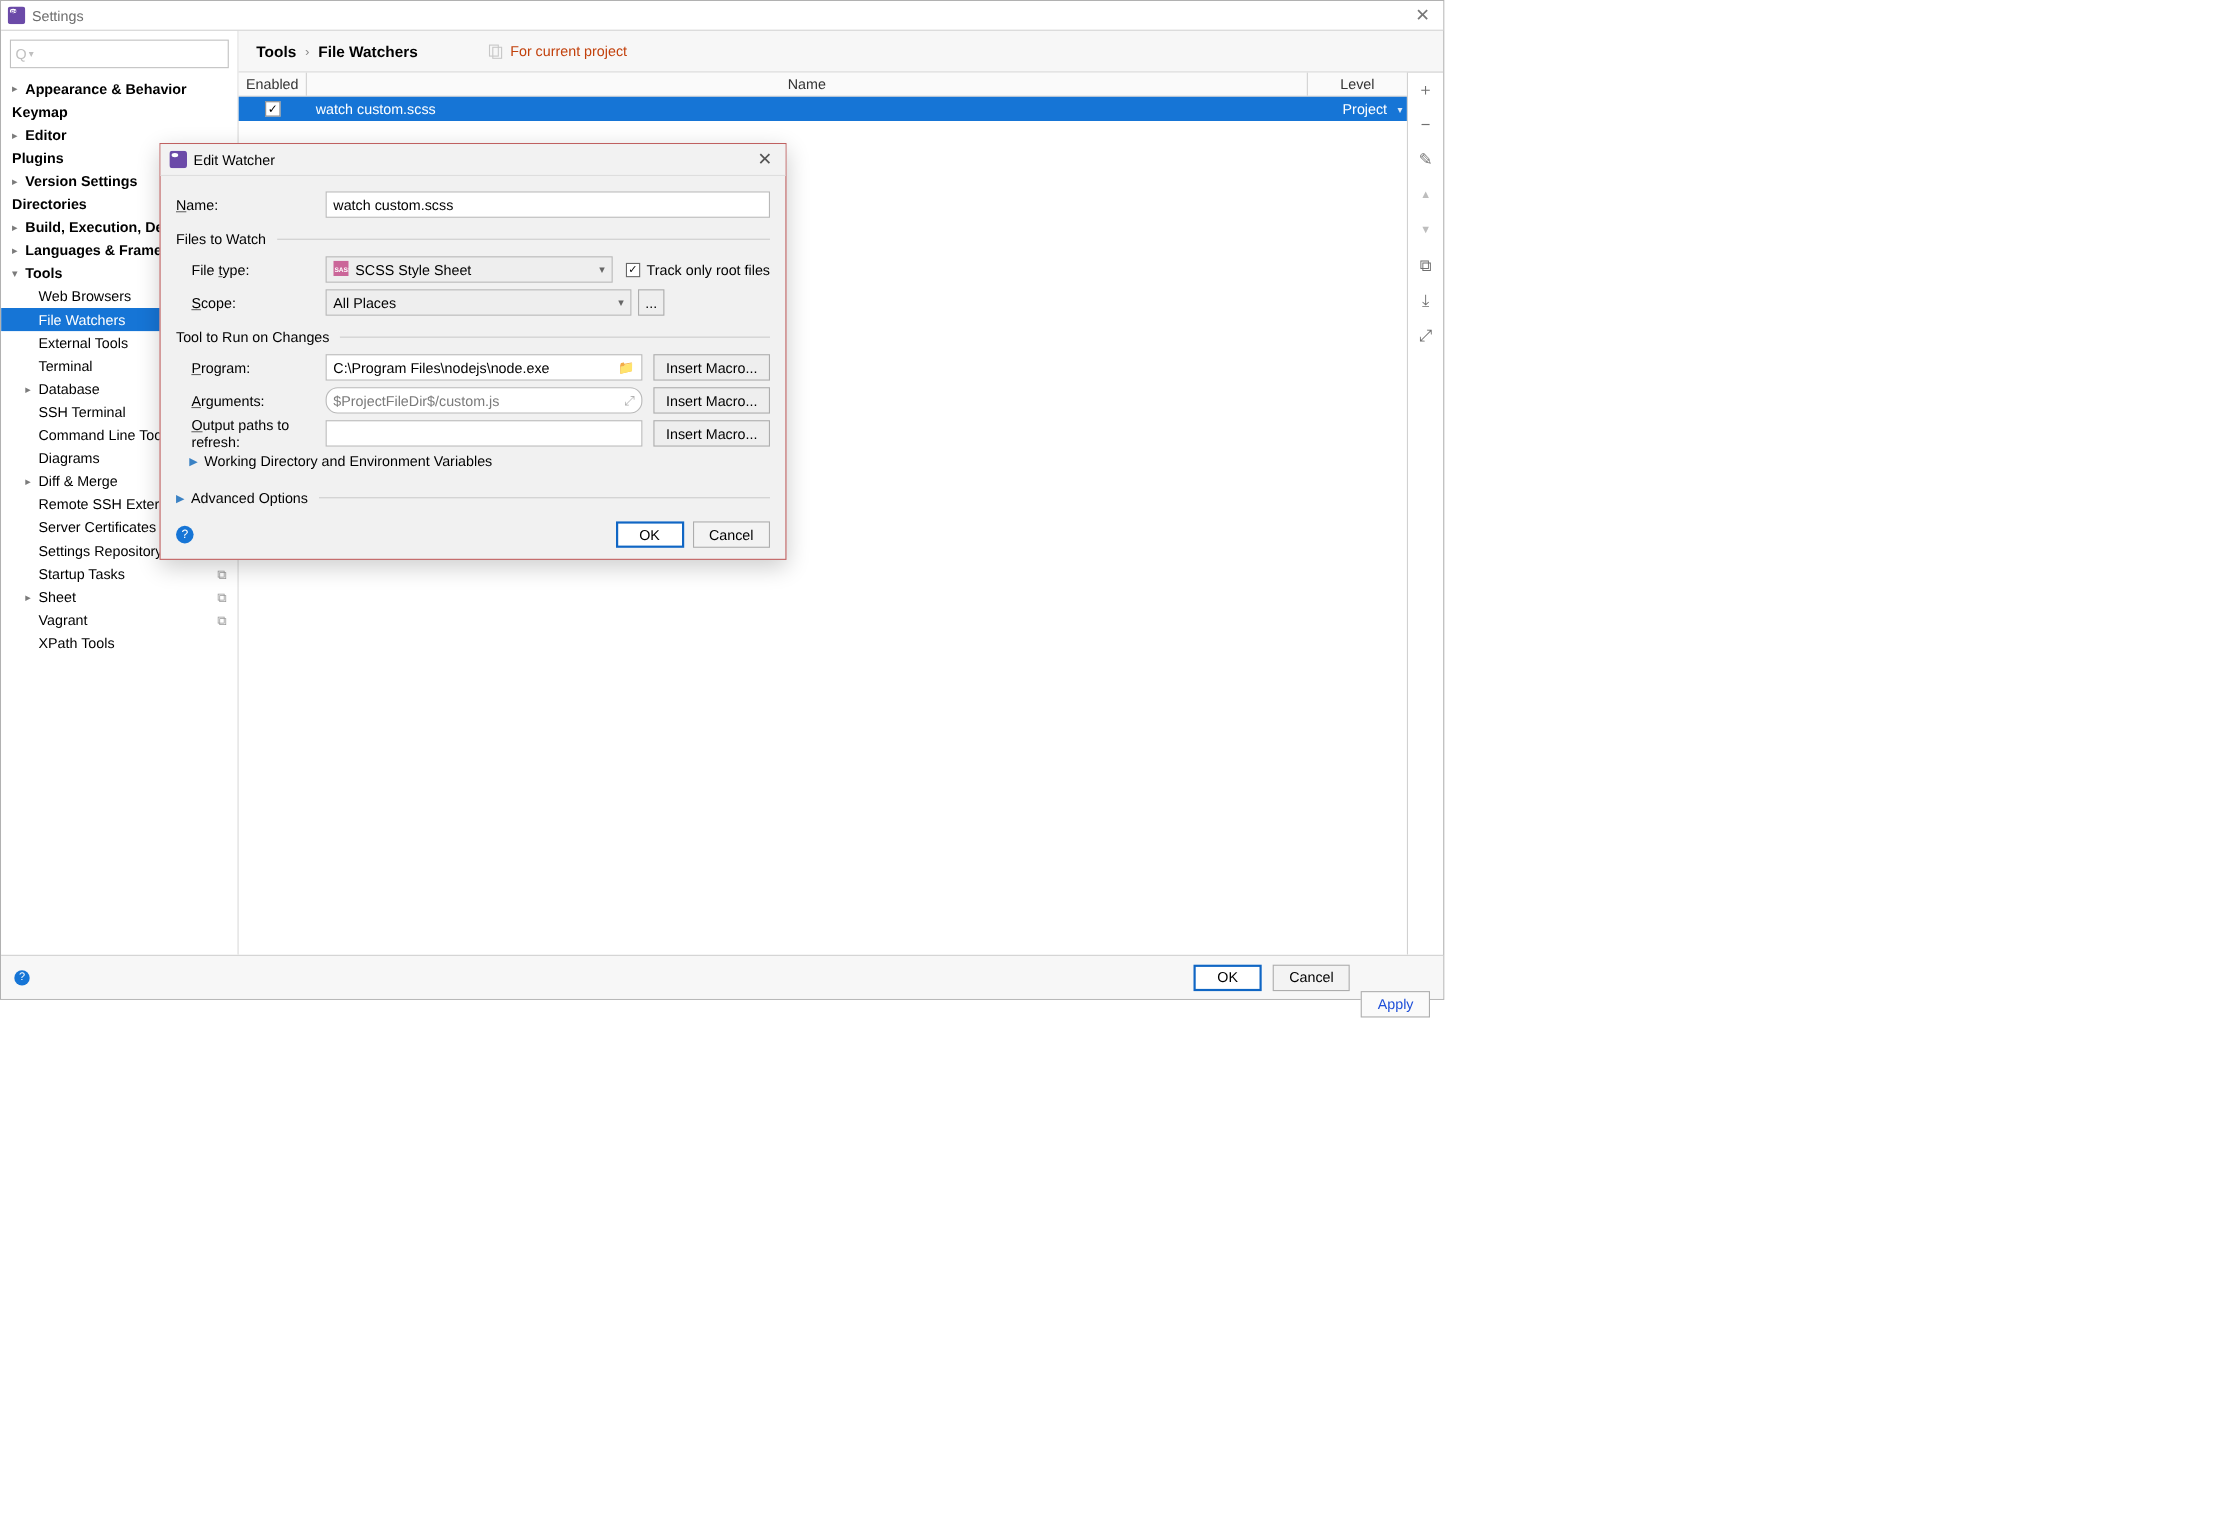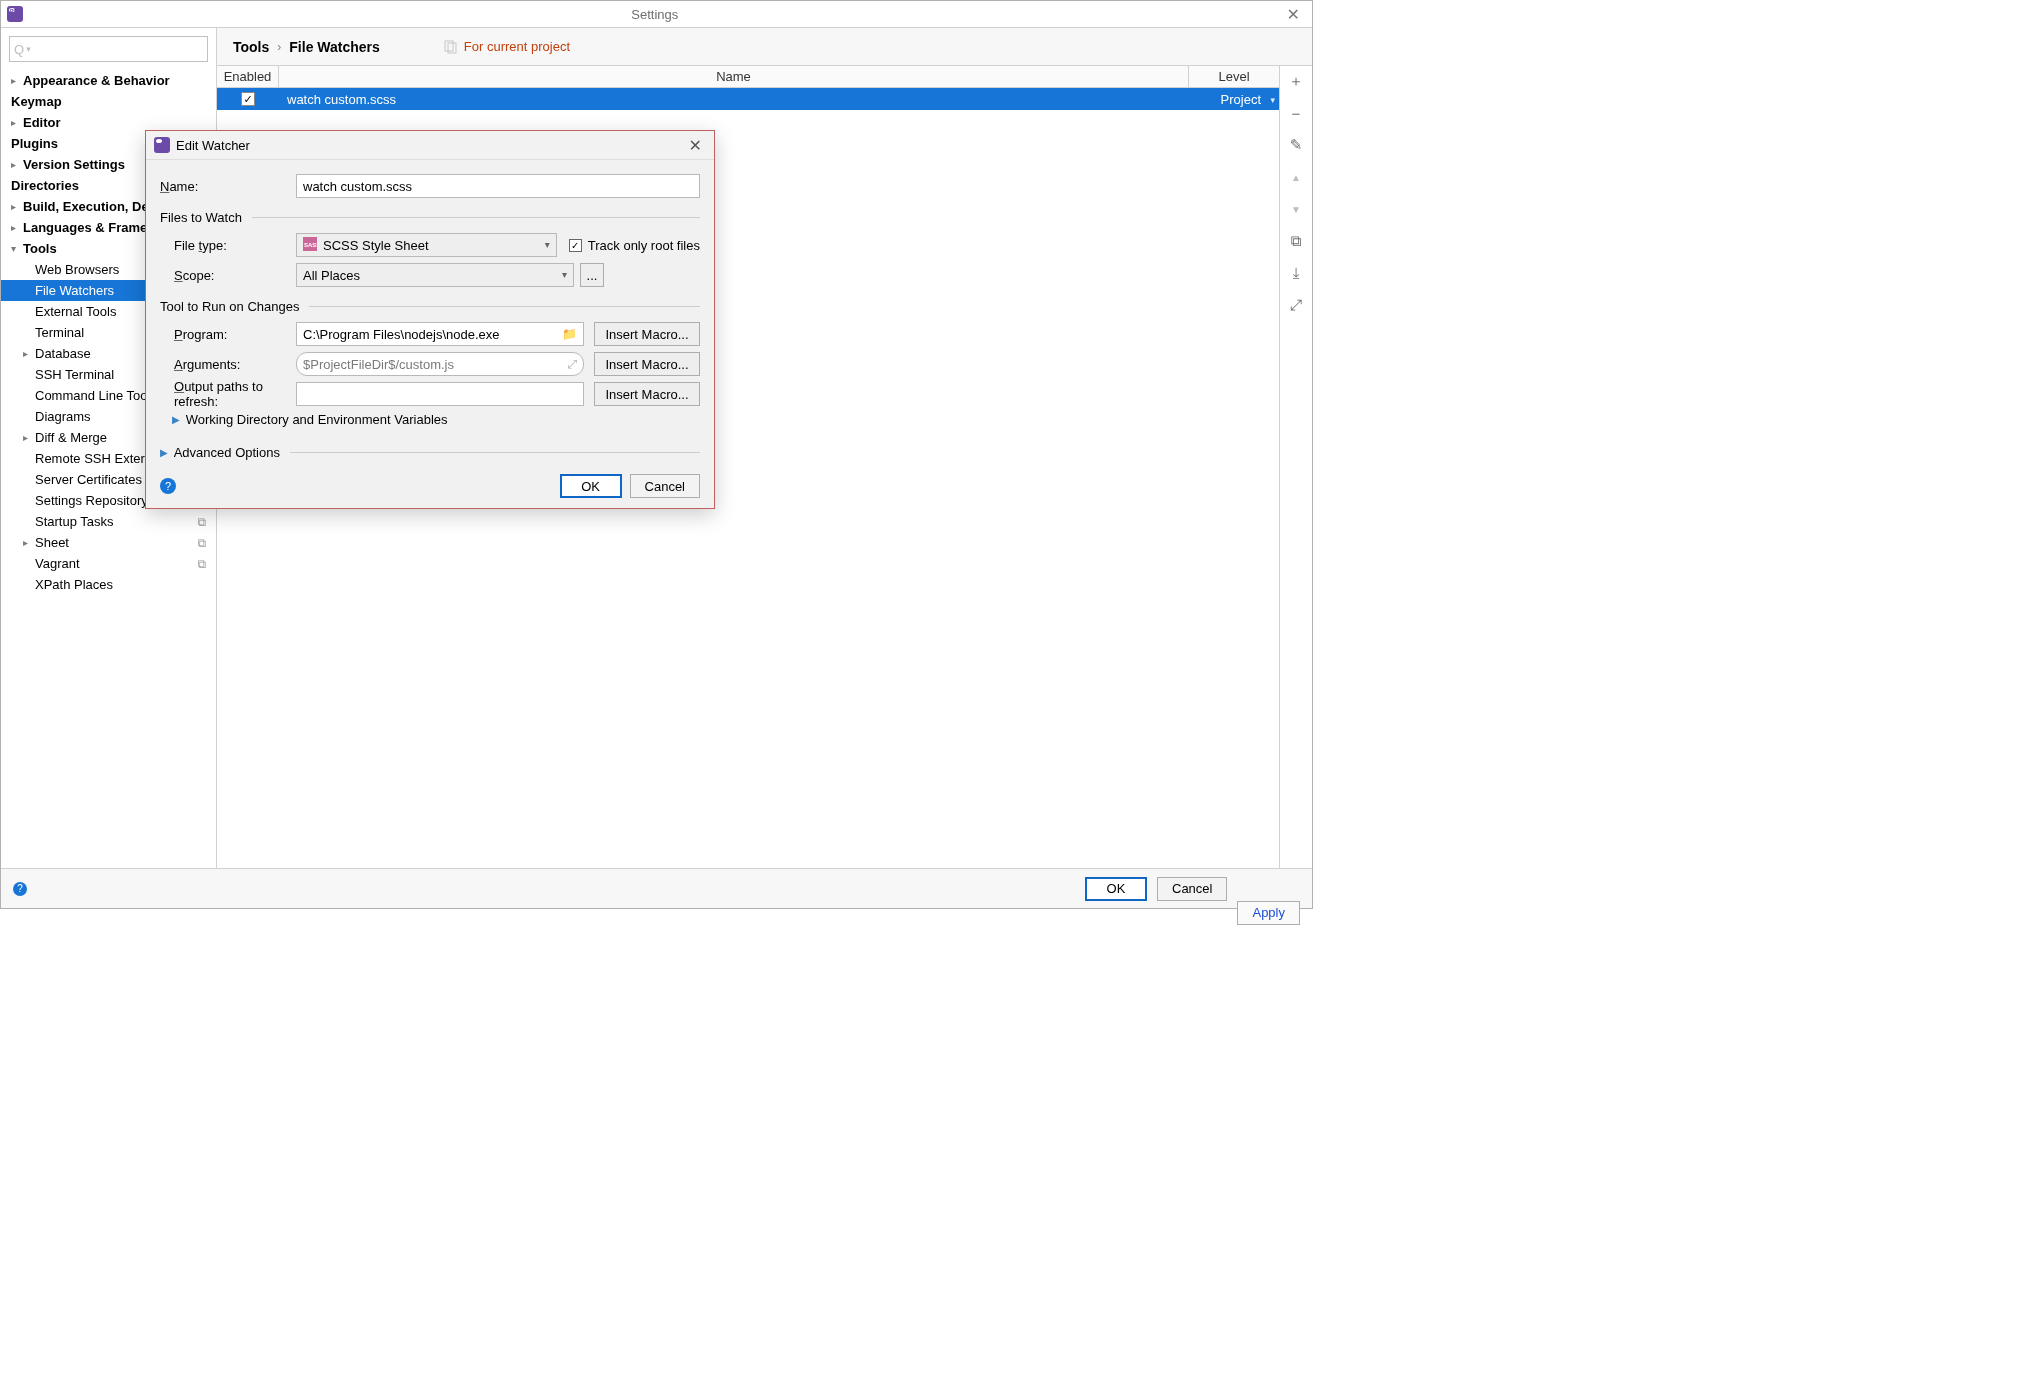--- a/index.html
+++ b/index.html
@@ -3,21 +3,21 @@
 <meta charset="utf-8">
 <style>
 * { box-sizing: border-box; margin: 0; padding: 0; font-family: "Segoe UI", Tahoma, sans-serif; }
 html, body { height: 100%; }
 body { background: #fff; color: #000; font-size: 13px; overflow: hidden; }
 
 .app-window { width: 1313px; height: 909px; border: 1px solid #b1b1b1; background: #fff; display: flex; flex-direction: column; position: relative; }
 
 .titlebar { height: 27px; display: flex; align-items: center; padding: 0 6px; border-bottom: 1px solid #d1d1d1; background: #fff; }
 .titlebar .app-icon { width: 16px; height: 16px; margin-right: 6px; }
-.titlebar .title { color: #6e6e6e; font-size: 13px; flex: 1; text-align: center; }
+.titlebar .title { color: #6e6e6e; font-size: 13px; flex: 1; }
 .titlebar .close { color: #777; font-size: 16px; padding: 0 6px; cursor: pointer; }
 
 .main { flex: 1; display: flex; overflow: hidden; }
 
 .sidebar { width: 216px; border-right: 1px solid #d1d1d1; background: #fff; display: flex; flex-direction: column; }
 .search-box { margin: 8px; border: 1px solid #c1c1c1; height: 26px; display: flex; align-items: center; padding: 0 4px; }
 .search-box .q { color: #bfbfbf; font-size: 13px; }
 .search-box .dd { font-size: 9px; color: #bfbfbf; margin-left: 2px; }
 
 .tree { flex: 1; overflow: hidden; position: relative; }
@@ -202,21 +202,21 @@
             <div class="node l2 haschev  ">
               <span class="chev">▸</span>
               <span class="label">Sheet</span>
               <span class="icon-right">⧉</span>
             </div>
             <div class="node l2   ">
               <span class="label">Vagrant</span>
               <span class="icon-right">⧉</span>
             </div>
             <div class="node l2   ">
-              <span class="label">XPath Places</span>
+              <span class="label">XPath Tools</span>
             </div>
           </div>
         </div>
     </div>
 
     <div class="content">
       <div class="breadcrumb-row">
         <span class="bc">Tools</span>
         <span class="bcsep">›</span>
         <span class="bc">File Watchers</span>

